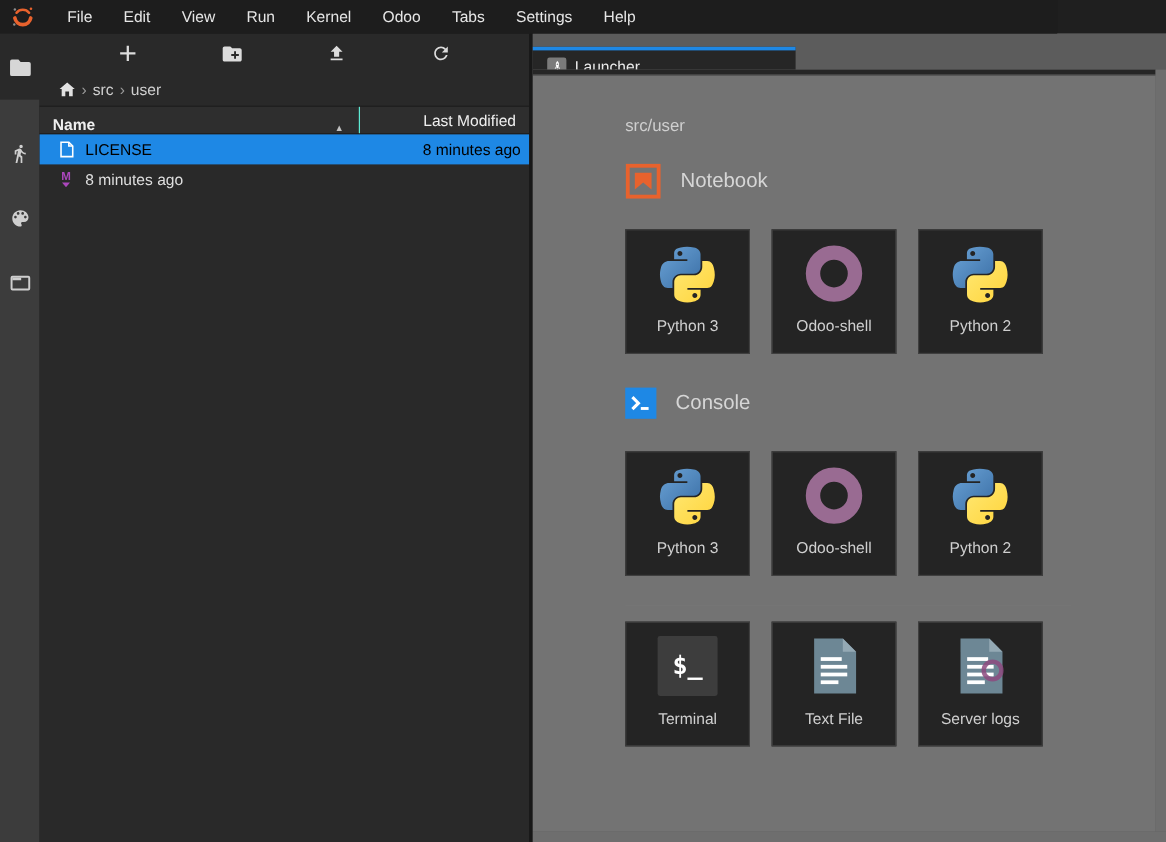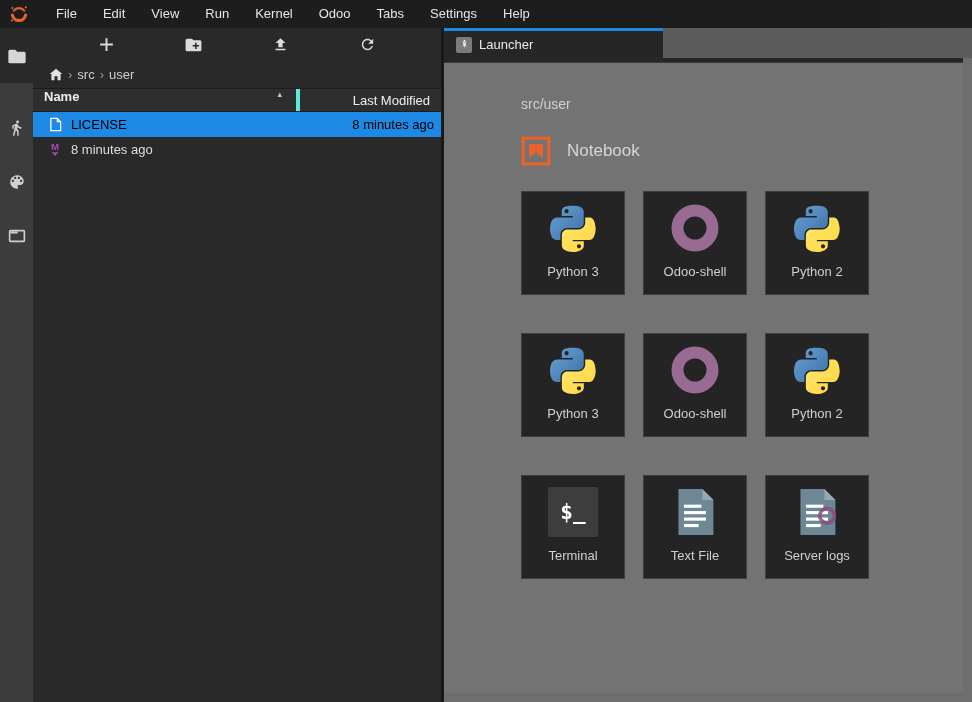--- a/index.html
+++ b/index.html
@@ -18,36 +18,36 @@
 
   
   .filebrowser { position:absolute; left:33px; top:28px; width:408px; bottom:0; background:#292929; }
   .fb-toolbar { height:33px; display:flex; align-items:center; justify-content:space-around; padding:0 30px; }
   .fb-toolbar .tb-btn { width:28px; height:24px; display:flex; align-items:center; justify-content:center; cursor:pointer; }
   .breadcrumb { height:27px; display:flex; align-items:center; padding-left:16px;
     color:#cfcfcf; font-size:13px; }
   .crumb-sep { color:#9a9a9a; margin:0 5px; font-size:13px; }
   .fb-header { height:24px; display:flex; background:#2e2e2e; border-top:1px solid #1c1c1c;
     border-bottom:1px solid #1c1c1c; color:#efefef; font-size:13px; }
-  .fb-header .col-name { flex:0 0 267px; display:flex; align-items:flex-start; padding-left:11px;
-    font-weight:700; border-right:4px solid #5eead4; }
+  .fb-header .col-name { flex:0 0 267px; display:flex; align-items:flex-end; padding-left:11px;
+    font-weight:700; border-right:1px solid #5eead4; }
   .sort-caret { margin-left:auto; margin-right:14px; color:#c2c2c2; font-size:9px; font-weight:400; }
   .fb-header .col-mod { flex:1; display:flex; align-items:center; justify-content:flex-end;
     padding-right:11px; font-weight:400; }
   .file-row { height:25px; display:flex; align-items:center; color:#dedede; font-size:13px; cursor:pointer; }
   .file-row.selected { background:#1e88e5; color:#000000; }
   .file-row .f-icon { width:16px; margin:0 8px 0 14px; display:flex; justify-content:center; }
   .file-row .f-name { flex:1; }
   .file-row .f-mod { padding-right:7px; }
 
   
   .divider { position:absolute; left:441px; top:28px; width:3px; bottom:0; background:#181818; }
   .rightpanel { position:absolute; left:444px; top:28px; right:0; bottom:0; background:#5c5c5c; }
   .tabbar { position:relative; height:30px; background:#5c5c5c; }
-  .tab { position:absolute; left:0; top:0; width:219px; height:30px; background:#262626;
+  .tab { position:absolute; left:0; top:11px; width:219px; height:30px; background:#262626;
     border-top:3px solid #1e88e5; display:flex; align-items:center; padding-left:12px;
     color:#eaeaea; font-size:13px; cursor:pointer; }
   .tab-icon { width:16px; height:16px; background:#7b7b7b; border-radius:2px; margin-right:7px;
     display:flex; align-items:center; justify-content:center; }
   .launcher { position:absolute; left:0; top:30px; right:9px; bottom:9px; background:#737373;
     border-top:4px solid #262626; box-shadow:inset 0 1px 0 #3c3c3c; overflow:hidden; }
   .vtrack { position:absolute; right:0; top:30px; width:9px; bottom:9px; background:#6e6e6e; cursor:pointer; }
   .htrack { position:absolute; left:0; right:0; bottom:0; height:9px; background:#6e6e6e; cursor:pointer; }
 
   .launch-body { padding:34px 0 0 77px; }
@@ -243,20 +243,29 @@
                 <path fill="url(#pyb)" d="M54.9 9c-4.6 0-9 .4-12.8 1.1-11.3 2-13.3 6.2-13.3 13.9v10.2h26.7v3.4H18.8c-7.8 0-14.6 4.7-16.7 13.6-2.5 10.2-2.6 16.6 0 27.2 1.9 7.9 6.4 13.6 14.2 13.6h9.2V79.8c0-8.8 7.6-16.6 16.7-16.6h26.6c7.4 0 13.3-6.1 13.3-13.6V24c0-7.3-6.1-12.7-13.3-13.9C64.2 9.4 59.5 9 54.9 9zM40.5 17.2c2.8 0 5 2.3 5 5.1s-2.2 5-5 5-5-2.2-5-5 2.2-5.1 5-5.1z"></path>
                 <path fill="url(#pyy)" d="M85.6 37.6v11.9c0 9.2-7.8 17-16.7 17H42.3c-7.3 0-13.3 6.3-13.3 13.6v25.5c0 7.3 6.3 11.6 13.3 13.7 8.5 2.5 16.6 2.9 26.6 0 6.7-1.9 13.3-5.9 13.3-13.7v-10.2H55.6V92h40c7.8 0 10.6-5.4 13.3-13.6 2.8-8.4 2.7-16.5 0-27.2-1.9-7.7-5.6-13.6-13.3-13.6h-10zM70.6 102.2c2.8 0 5 2.2 5 5s-2.2 5.1-5 5.1-5-2.3-5-5.1 2.2-5 5-5z"></path>
               </svg>
             </div>
             <div class="card-label">Python 2</div>
           </div>
         </div>
       </div>
 
       <div class="section">
+        <div class="sec-head">
+          <span class="console-box">
+            <svg width="18" height="14" viewBox="0 0 18 14">
+              <path d="M2 2l5 5-5 5" fill="none" stroke="#ffffff" stroke-width="2.6"></path>
+              <rect x="9" y="10.2" width="6.5" height="2.4" fill="#ffffff"></rect>
+            </svg>
+          </span>
+          <span class="sec-title">Console</span>
+        </div>
         <hr class="sec-rule">
         <div class="cards">
           <div class="card">
             <div class="card-icon">
               <svg width="48" height="52" viewBox="0 0 112 126">
                 <path fill="url(#pyb)" d="M54.9 9c-4.6 0-9 .4-12.8 1.1-11.3 2-13.3 6.2-13.3 13.9v10.2h26.7v3.4H18.8c-7.8 0-14.6 4.7-16.7 13.6-2.5 10.2-2.6 16.6 0 27.2 1.9 7.9 6.4 13.6 14.2 13.6h9.2V79.8c0-8.8 7.6-16.6 16.7-16.6h26.6c7.4 0 13.3-6.1 13.3-13.6V24c0-7.3-6.1-12.7-13.3-13.9C64.2 9.4 59.5 9 54.9 9zM40.5 17.2c2.8 0 5 2.3 5 5.1s-2.2 5-5 5-5-2.2-5-5 2.2-5.1 5-5.1z"></path>
                 <path fill="url(#pyy)" d="M85.6 37.6v11.9c0 9.2-7.8 17-16.7 17H42.3c-7.3 0-13.3 6.3-13.3 13.6v25.5c0 7.3 6.3 11.6 13.3 13.7 8.5 2.5 16.6 2.9 26.6 0 6.7-1.9 13.3-5.9 13.3-13.7v-10.2H55.6V92h40c7.8 0 10.6-5.4 13.3-13.6 2.8-8.4 2.7-16.5 0-27.2-1.9-7.7-5.6-13.6-13.3-13.6h-10zM70.6 102.2c2.8 0 5 2.2 5 5s-2.2 5.1-5 5.1-5-2.3-5-5.1 2.2-5 5-5z"></path>
               </svg>
             </div>
             <div class="card-label">Python 3</div>

